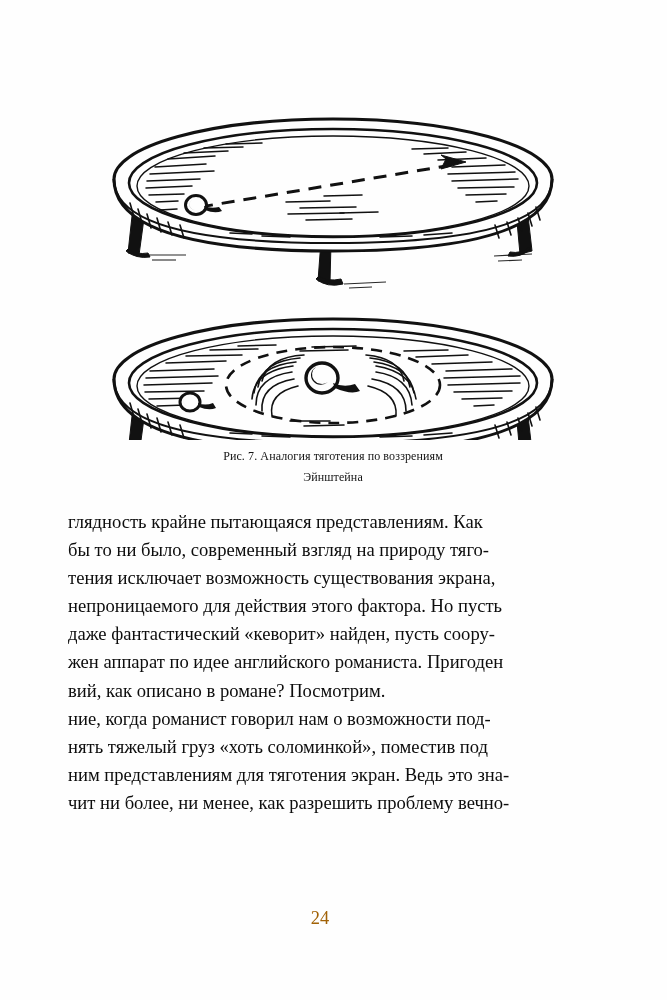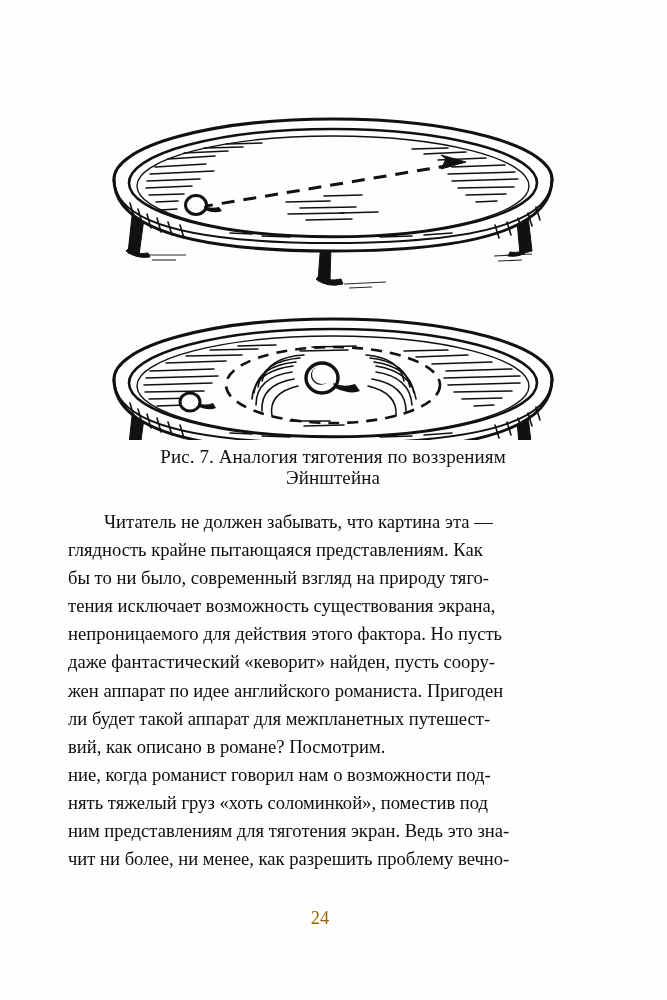--- a/index.html
+++ b/index.html
@@ -32,21 +32,21 @@
   }
   .figure-svg { display: block; }
 
   
   .caption {
     position: absolute;
     left: 68px;
     top: 446px;
     width: 530px;
     text-align: center;
-    font-size: 19px;
+    font-size: 12px;
     line-height: 21px;
     letter-spacing: 0.1px;
     color: #121212;
   }
   .caption-line { display: block; }
 
   
   .body-text {
     position: absolute;
     left: 68px;
@@ -290,28 +290,26 @@
   </div>
 
   <div class="caption">
     <span class="caption-line">Рис. 7. Аналогия тяготения по воззрениям</span>
     <span class="caption-line">Эйнштейна</span>
   </div>
 
   <div class="body-text">
 
     <div class="para">
-      <span class="ln"><span class="indent-space"></span><span>Читатель не должен забывать, что картина эта —</span></span>
       <span class="ln">глядность крайне пытающаяся представлениям. Как</span>
       <span class="ln">бы то ни было, современный взгляд на природу тяго-</span>
       <span class="ln">тения исключает возможность существования экрана,</span>
       <span class="ln">непроницаемого для действия этого фактора. Но пусть</span>
       <span class="ln">даже фантастический «кеворит» найден, пусть соору-</span>
       <span class="ln">жен аппарат по идее английского романиста. Пригоден</span>
-      <span class="ln">ли будет такой аппарат для межпланетных путешест-</span>
       <span class="ln">вий, как описано в романе? Посмотрим.</span>
     </div>
 
     <div class="para">
       <span class="ln">ние, когда романист говорил нам о возможности под-</span>
       <span class="ln">нять тяжелый груз «хоть соломинкой», поместив под</span>
       <span class="ln">ним представлениям для тяготения экран. Ведь это зна-</span>
       <span class="ln">чит ни более, ни менее, как разрешить проблему вечно-</span>
     </div>
   </div>

